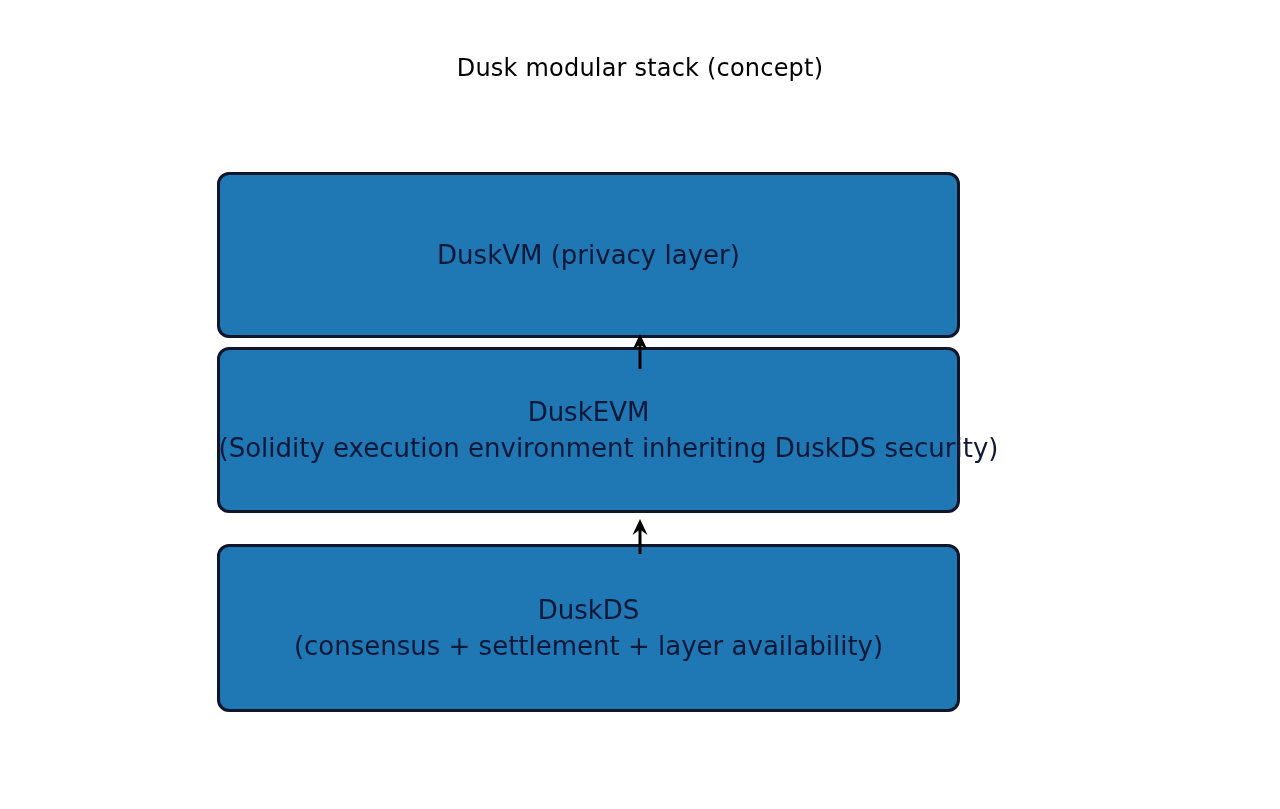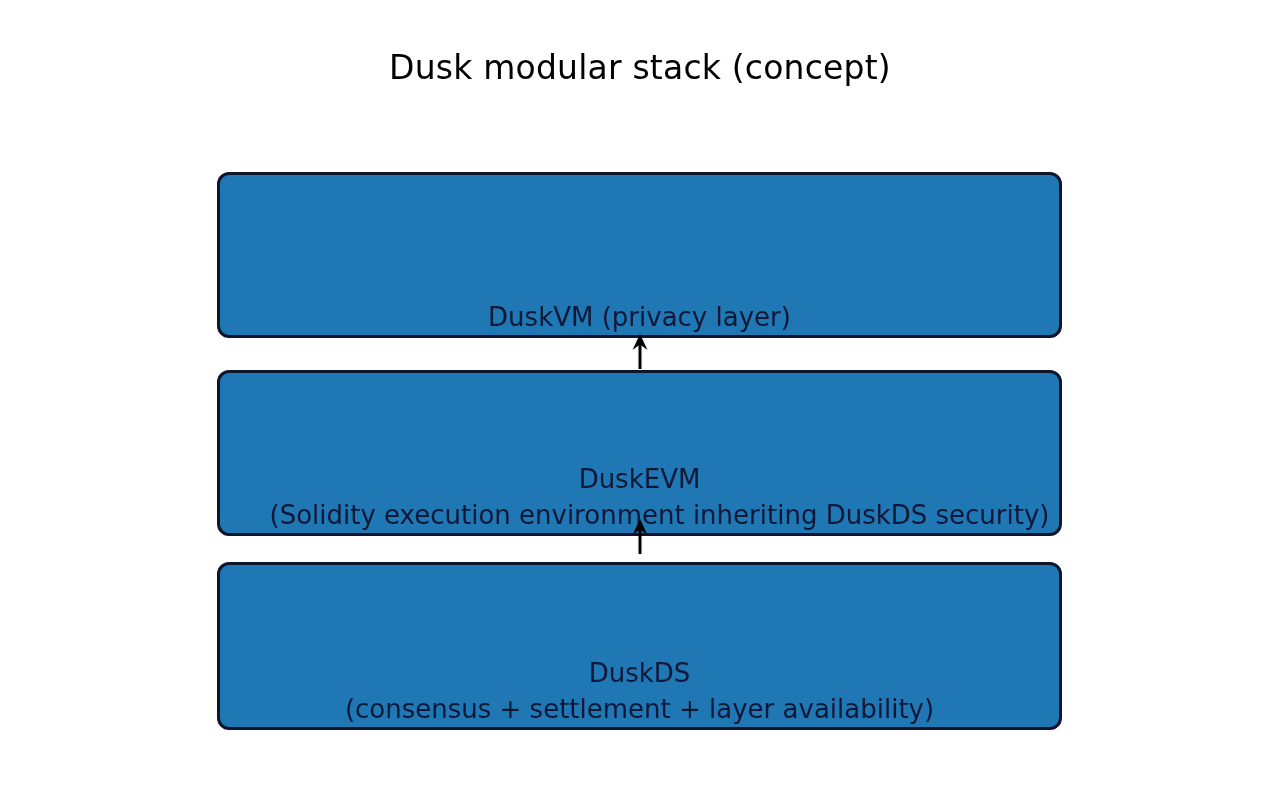--- a/index.html
+++ b/index.html
@@ -22,44 +22,44 @@
     height: 809px;
   }
 
   
   #diagram-title {
     position: absolute;
     top: 46px;
     left: 0;
     width: 1280px;
     text-align: center;
-    font-size: 33px;
+    font-size: 24px;
     line-height: 44px;
     color: #000000;
     font-weight: 400;
     letter-spacing: 0.2px;
     white-space: nowrap;
   }
 
   
   .layer-box {
     position: absolute;
     left: 217px;
-    width: 845px;
+    width: 743px;
     background: #1f77b4;
     border: 3px solid #101629;
     border-radius: 12px;
     box-sizing: border-box;
     display: flex;
-    align-items: flex-end;
+    align-items: center;
     justify-content: center;
   }
   #layer-box-duskvm { top: 172px;  height: 166px; }
-  #layer-box-duskevm{ top: 370px;  height: 166px; }
-  #layer-box-duskds { top: 562px;  height: 168px; }
+  #layer-box-duskevm{ top: 347px;  height: 166px; }
+  #layer-box-duskds { top: 544px;  height: 168px; }
 
   .layer-label {
     position: relative;
     text-align: center;
     color: #101838;
     font-size: 26px;
     line-height: 36px;
     white-space: nowrap;
     z-index: 3;
     pointer-events: none;

